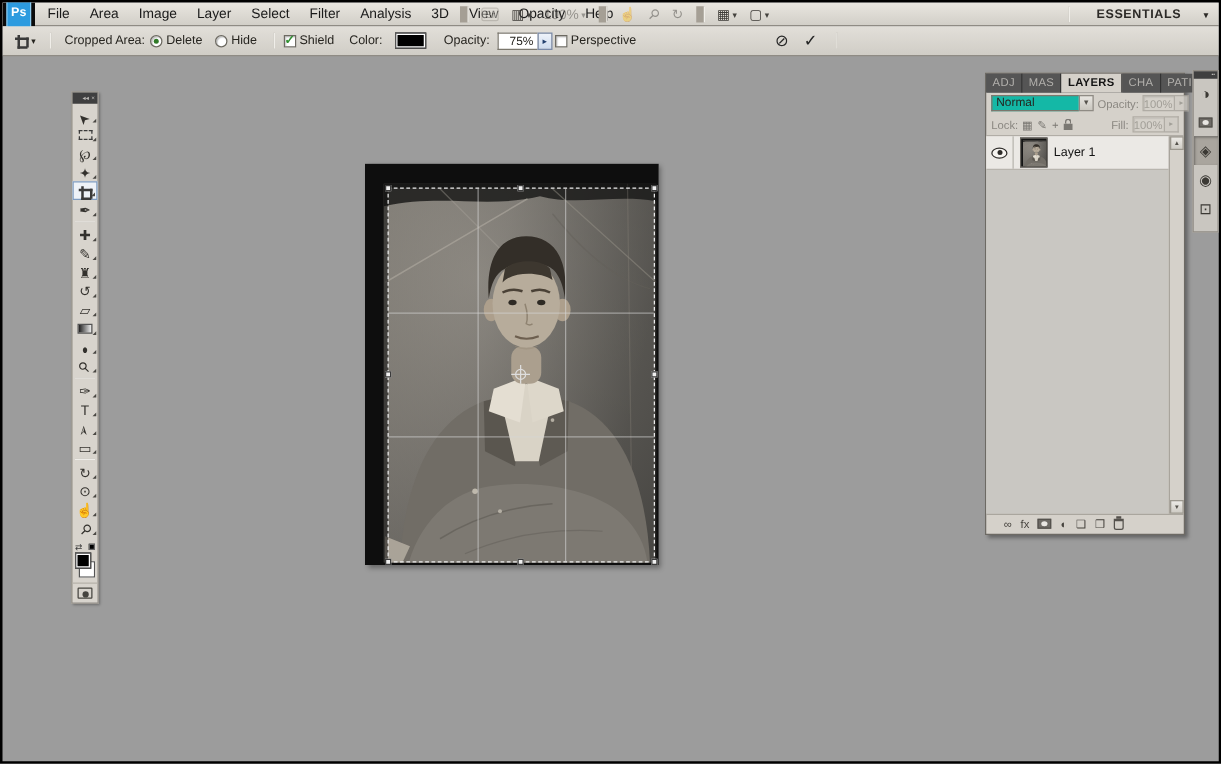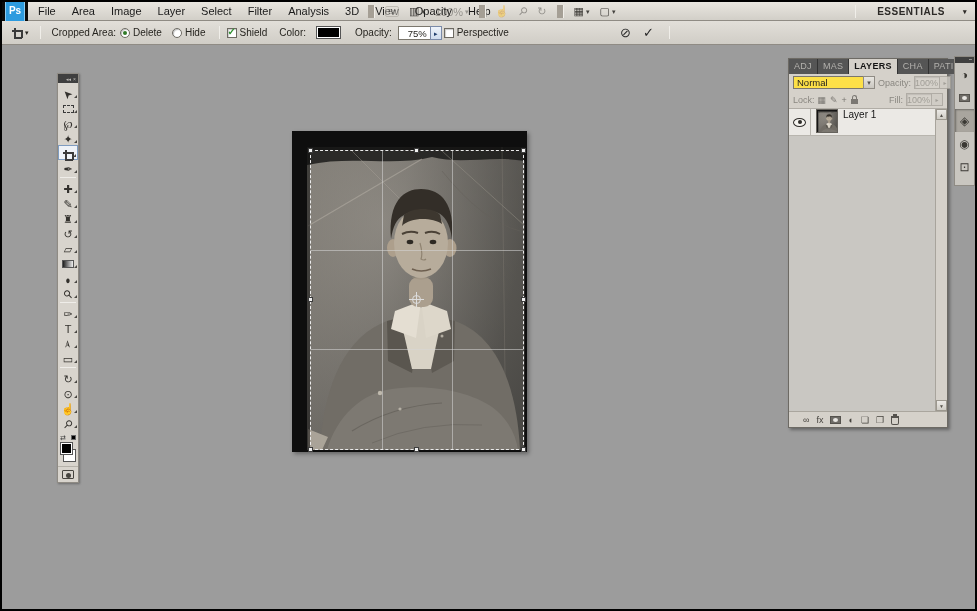--- a/index.html
+++ b/index.html
@@ -108,36 +108,36 @@
            background:#d5d1ca; border:1px solid #6d6a64; box-shadow:2px 2px 3px rgba(0,0,0,.35);
            display:flex; flex-direction:column; font-size:10px; color:#26241f; }
   .tabstrip { height:15px; background:#3f3f3f; display:flex; align-items:center; }
   .tab { padding:0 5px; font-size:9px; line-height:15px; color:#b3b1ad; background:#555;
          border-right:1px solid #333; letter-spacing:.3px; }
   .tab.active { background:#d5d1ca; color:#141414; font-weight:bold; }
   .tab-tail { margin-left:auto; display:flex; align-items:center; gap:4px; padding:0 4px;
               color:#cfcdc9; font-size:7px; }
   .blend-row, .lock-row { display:flex; align-items:center; padding:2px 4px; gap:3px; }
   .combo { display:inline-flex; }
-  .combo .cval { width:70px; height:13px; background:#fde047; border:1px solid #7b776d; border-right:none;
+  .combo .cval { width:70px; height:13px; background:#14b8a6; border:1px solid #7b776d; border-right:none;
                  font-size:9.5px; padding:0 3px; line-height:12px; }
   .combo .cdd { width:12px; height:13px; background:linear-gradient(#e8e6e1,#c9c6bf); border:1px solid #8f8b84;
                 font-size:7px; text-align:center; line-height:12px; color:#55524c; }
   .gray-label { color:#8a8781; font-size:9px; }
   .gray-field { display:inline-flex; opacity:.8; }
   .gray-field .val { width:26px; height:13px; background:#d5d1ca; border:1px solid #a8a49c;
                      box-shadow:inset 1px 1px 1px rgba(0,0,0,.12); color:#96938c; font-size:9px;
                      text-align:right; padding:1px 2px 0 0; }
   .gray-field .spin { width:11px; height:13px; background:#cfccc5; border:1px solid #a8a49c; border-left:none;
                       font-size:6px; color:#96938c; text-align:center; line-height:12px; }
   .lock-icons { display:flex; gap:4px; align-items:center; color:#7b7873; font-size:9px; }
   .lock-icons .g { line-height:12px; }
   .list-wrap { flex:1; display:flex; border-top:1px solid #b1ada6; }
   .layer-list { flex:1; background:#c9c7c2; }
-  .layer-row { height:27px; background:#ebe9e5; border-bottom:1px solid #b8b5ae; display:flex; align-items:flex-start; }
+  .layer-row { height:27px; background:#ebe9e5; border-bottom:1px solid #b8b5ae; display:flex; align-items:center; }
   .eye-cell { width:22px; align-self:stretch; border-right:1px solid #b8b5ae; display:flex; align-items:center; justify-content:center; }
   .eye { display:inline-block; width:13px; height:9px; border:1px solid #2e2c29; border-radius:50%;
          background:#f6f4f0; position:relative; }
   .eye::after { content:''; position:absolute; left:3.5px; top:1.5px; width:4px; height:4px; border-radius:50%; background:#2e2c29; }
   .thumb { width:22px; height:24px; border:1px solid #66635d; margin:0 5px; background:#222; overflow:hidden; }
   .layer-name { font-size:10px; color:#141414; }
   .scrollbar { width:12px; background:#d5d1ca; border-left:1px solid #a8a49c; display:flex; flex-direction:column; }
   .sb-btn { height:11px; background:linear-gradient(#eceae6,#cfccc5); border:1px solid #9c988f;
             font-size:5px; color:#55524c; text-align:center; line-height:10px; }
   .sb-track { flex:1; }

